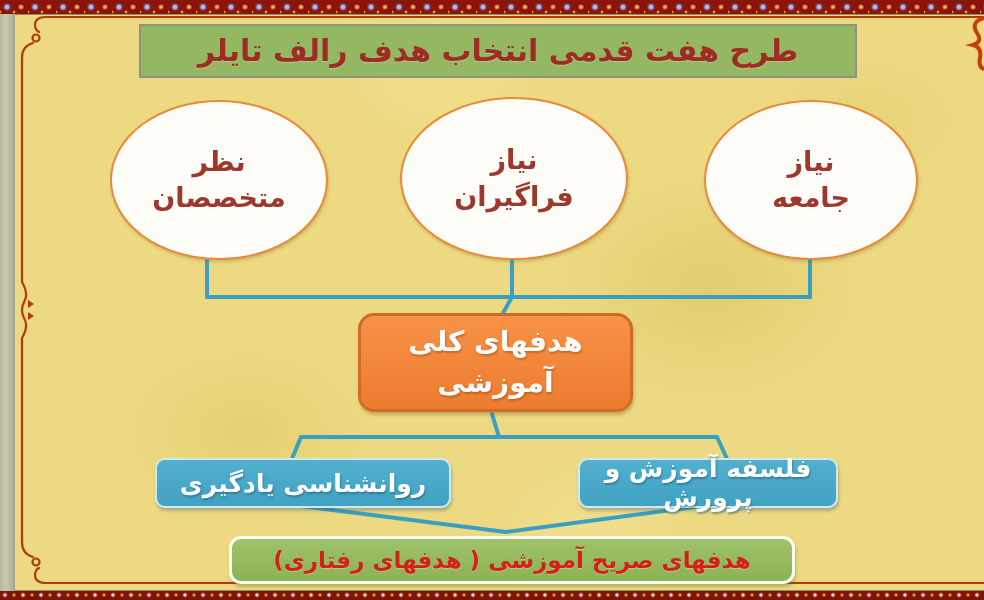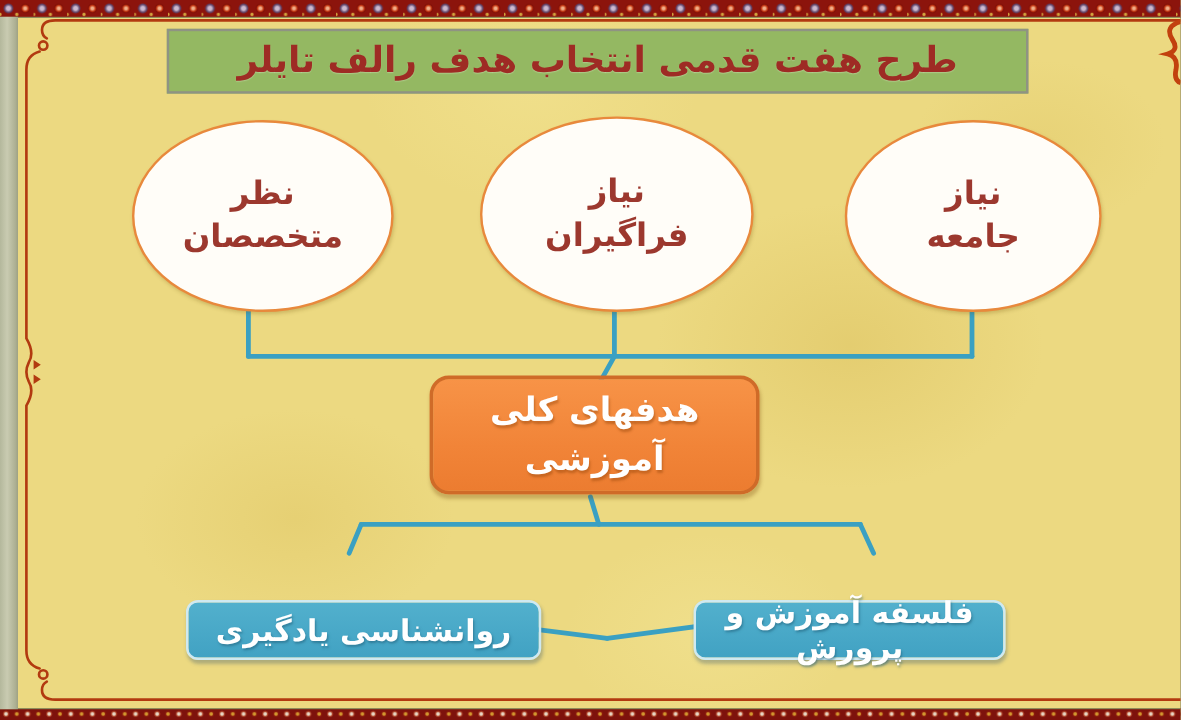--- a/index.html
+++ b/index.html
@@ -66,21 +66,20 @@
     left:358px;top:313px;width:275px;height:99px;border-radius:16px;
     background:linear-gradient(180deg,#f79347 0%,#f18438 60%,#ec7c30 100%);
     border:3px solid #cf6b28;box-shadow:1px 3px 3px rgba(120,70,10,.3);
   }
   .box-orange .lbl{color:#fff;font-size:28px;line-height:1.45;
     text-shadow:1px 2px 2px rgba(150,70,10,.45);}
   .box-teal{
     background:linear-gradient(180deg,#52b0cd 0%,#41a2c3 100%);
     border:2.5px solid #cfe9f1;border-radius:10px;
     box-shadow:1px 3px 3px rgba(60,90,110,.35);
-    margin-top:42px;
   }
   .box-teal .lbl{color:#fff;font-size:25px;text-shadow:1px 2px 2px rgba(30,90,115,.5);}
   .bx-psychology{left:155px;top:458px;width:296px;height:50px;}
   .bx-philosophy{left:578px;top:458px;width:260px;height:50px;}
   .box-green{
     left:229px;top:536px;width:566px;height:48px;border-radius:12px;
     background:linear-gradient(180deg,#9fc369 0%,#8bb253 100%);
     border:3px solid #fdfdf6;box-shadow:1px 3px 3px rgba(90,110,40,.35);
   }
   .box-green .lbl{color:#d3201a;font-size:23px;text-shadow:0 1px 1px rgba(255,255,255,.3);}
@@ -145,14 +144,17 @@
 آموزشی</div>
   </div>
 
   <div class="node box-teal bx-philosophy">
     <div class="lbl">فلسفه آموزش و پرورش</div>
   </div>
   <div class="node box-teal bx-psychology">
     <div class="lbl">روانشناسی یادگیری</div>
   </div>
 
+  <div class="node box-green">
+    <div class="lbl">هدفهای صریح آموزشی ( هدفهای رفتاری)</div>
+  </div>
 
 </div>
 
 </body></html>

